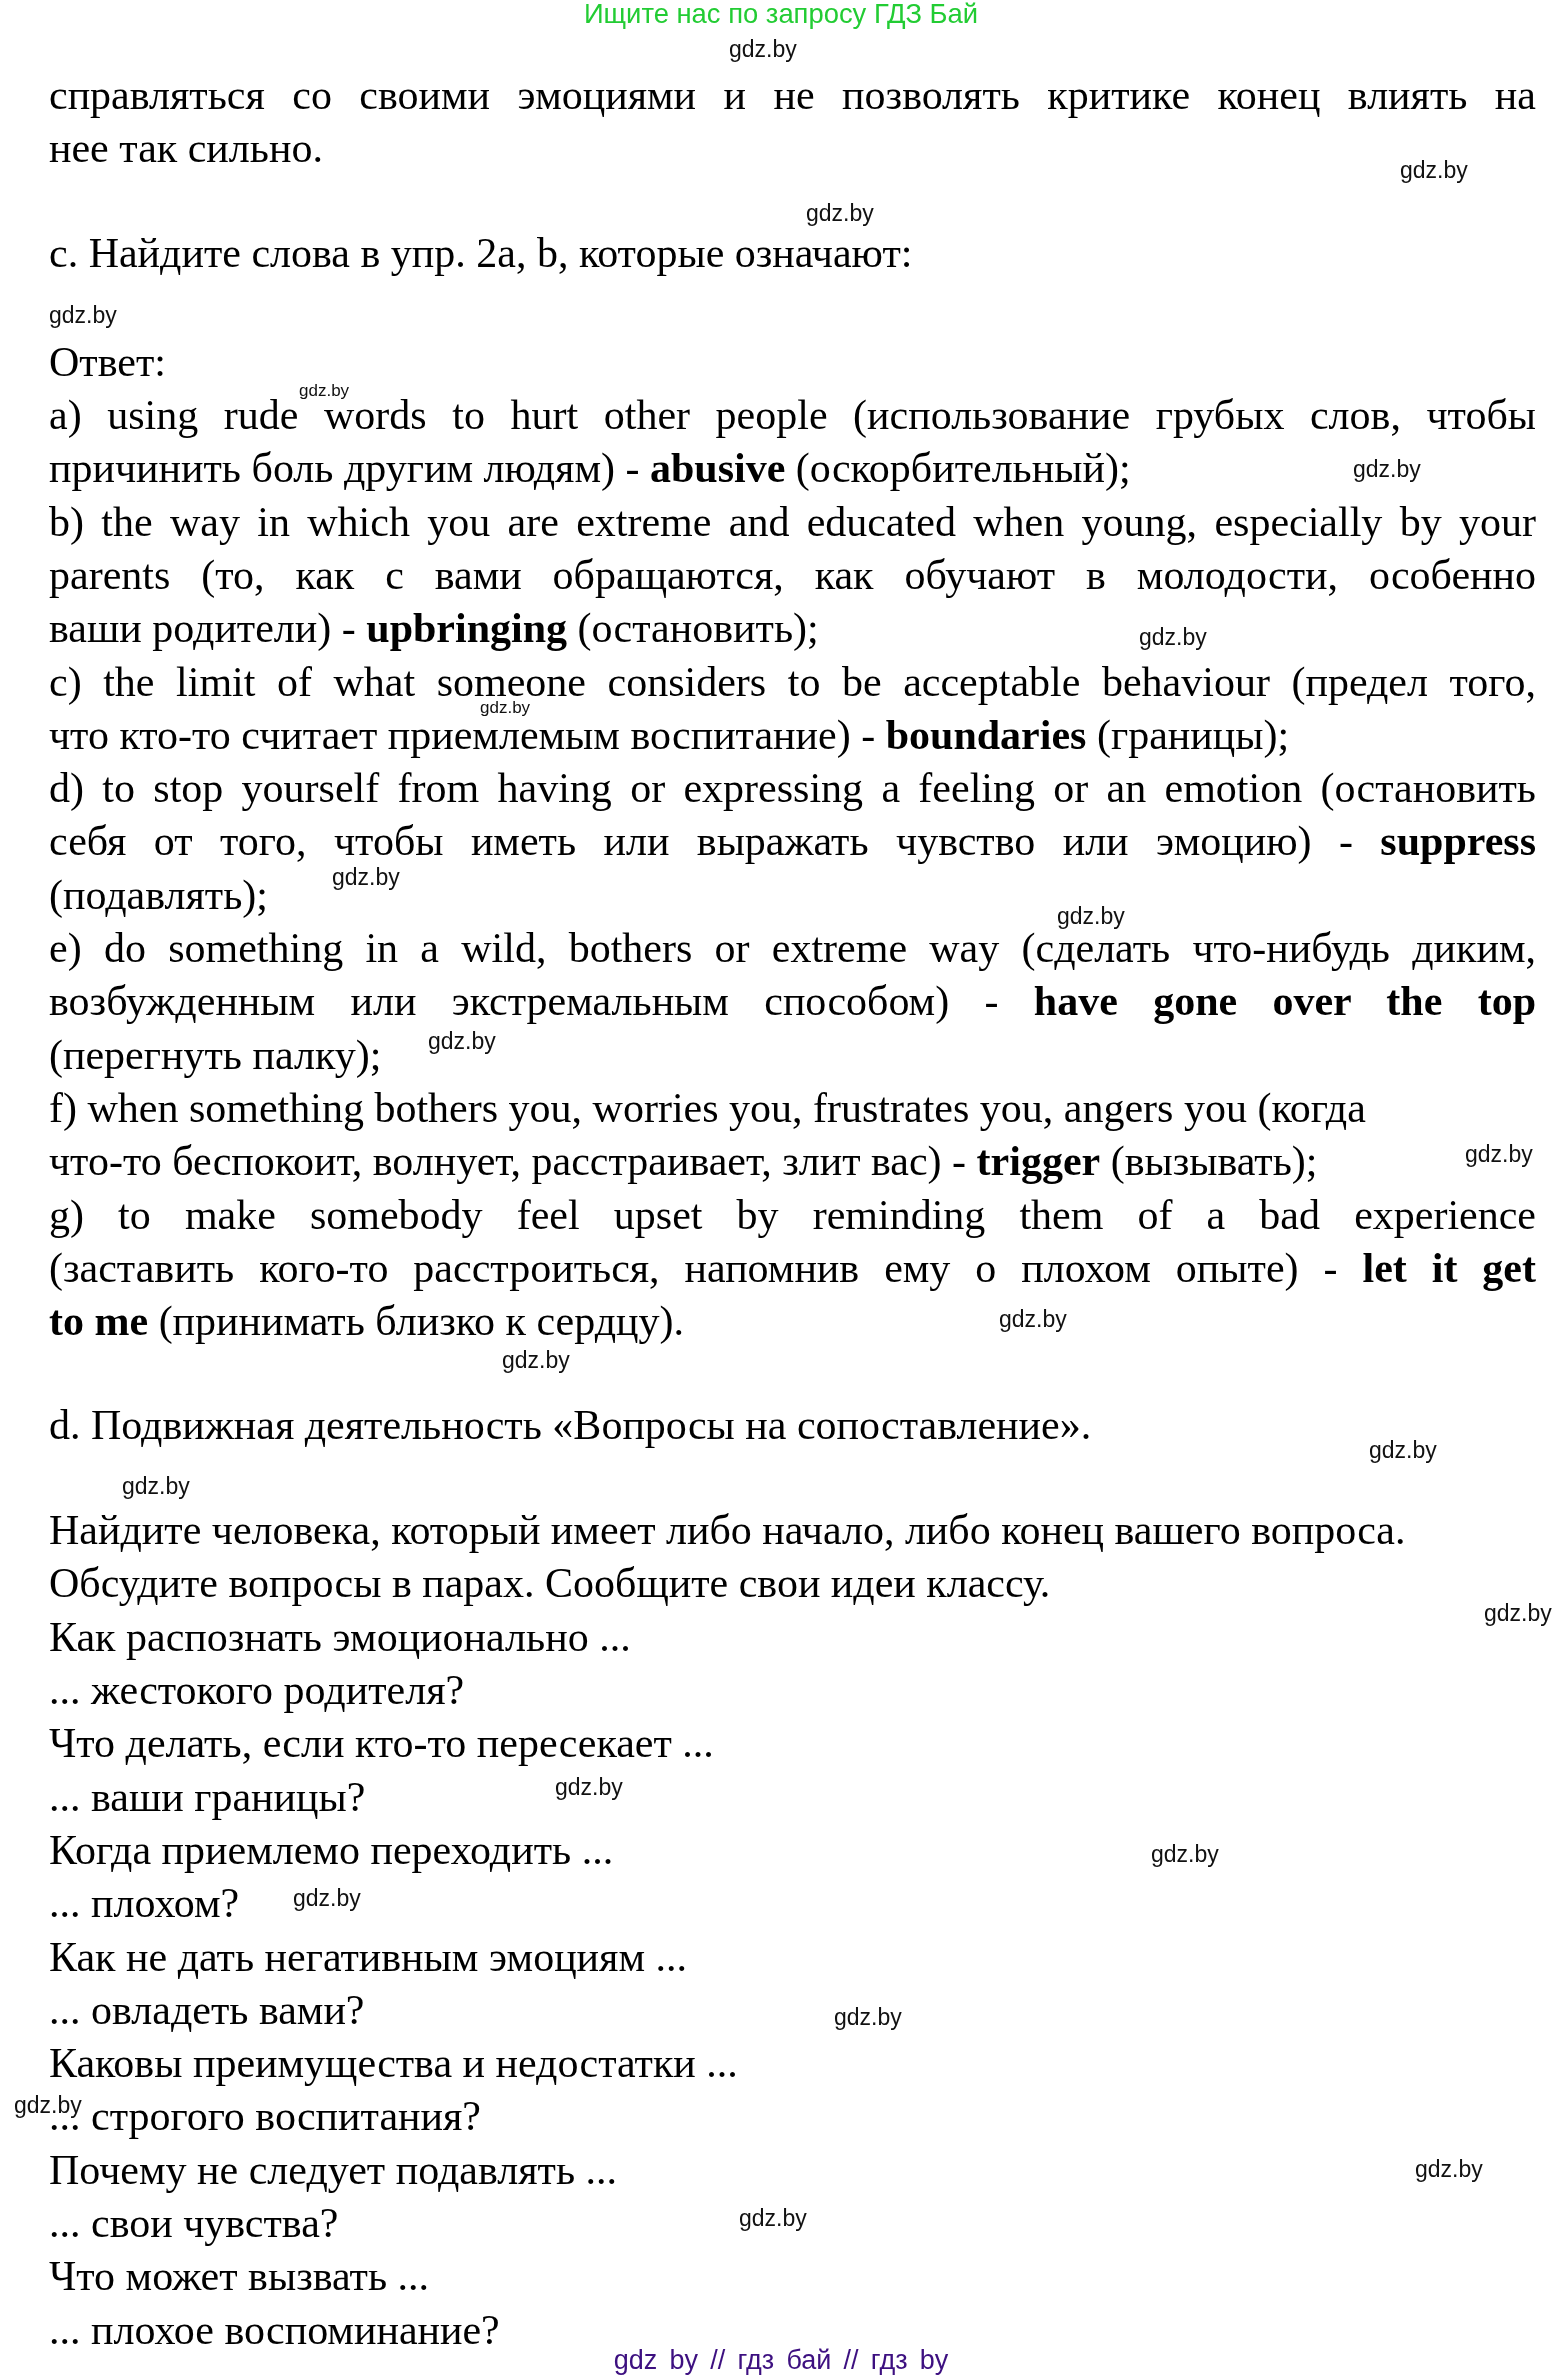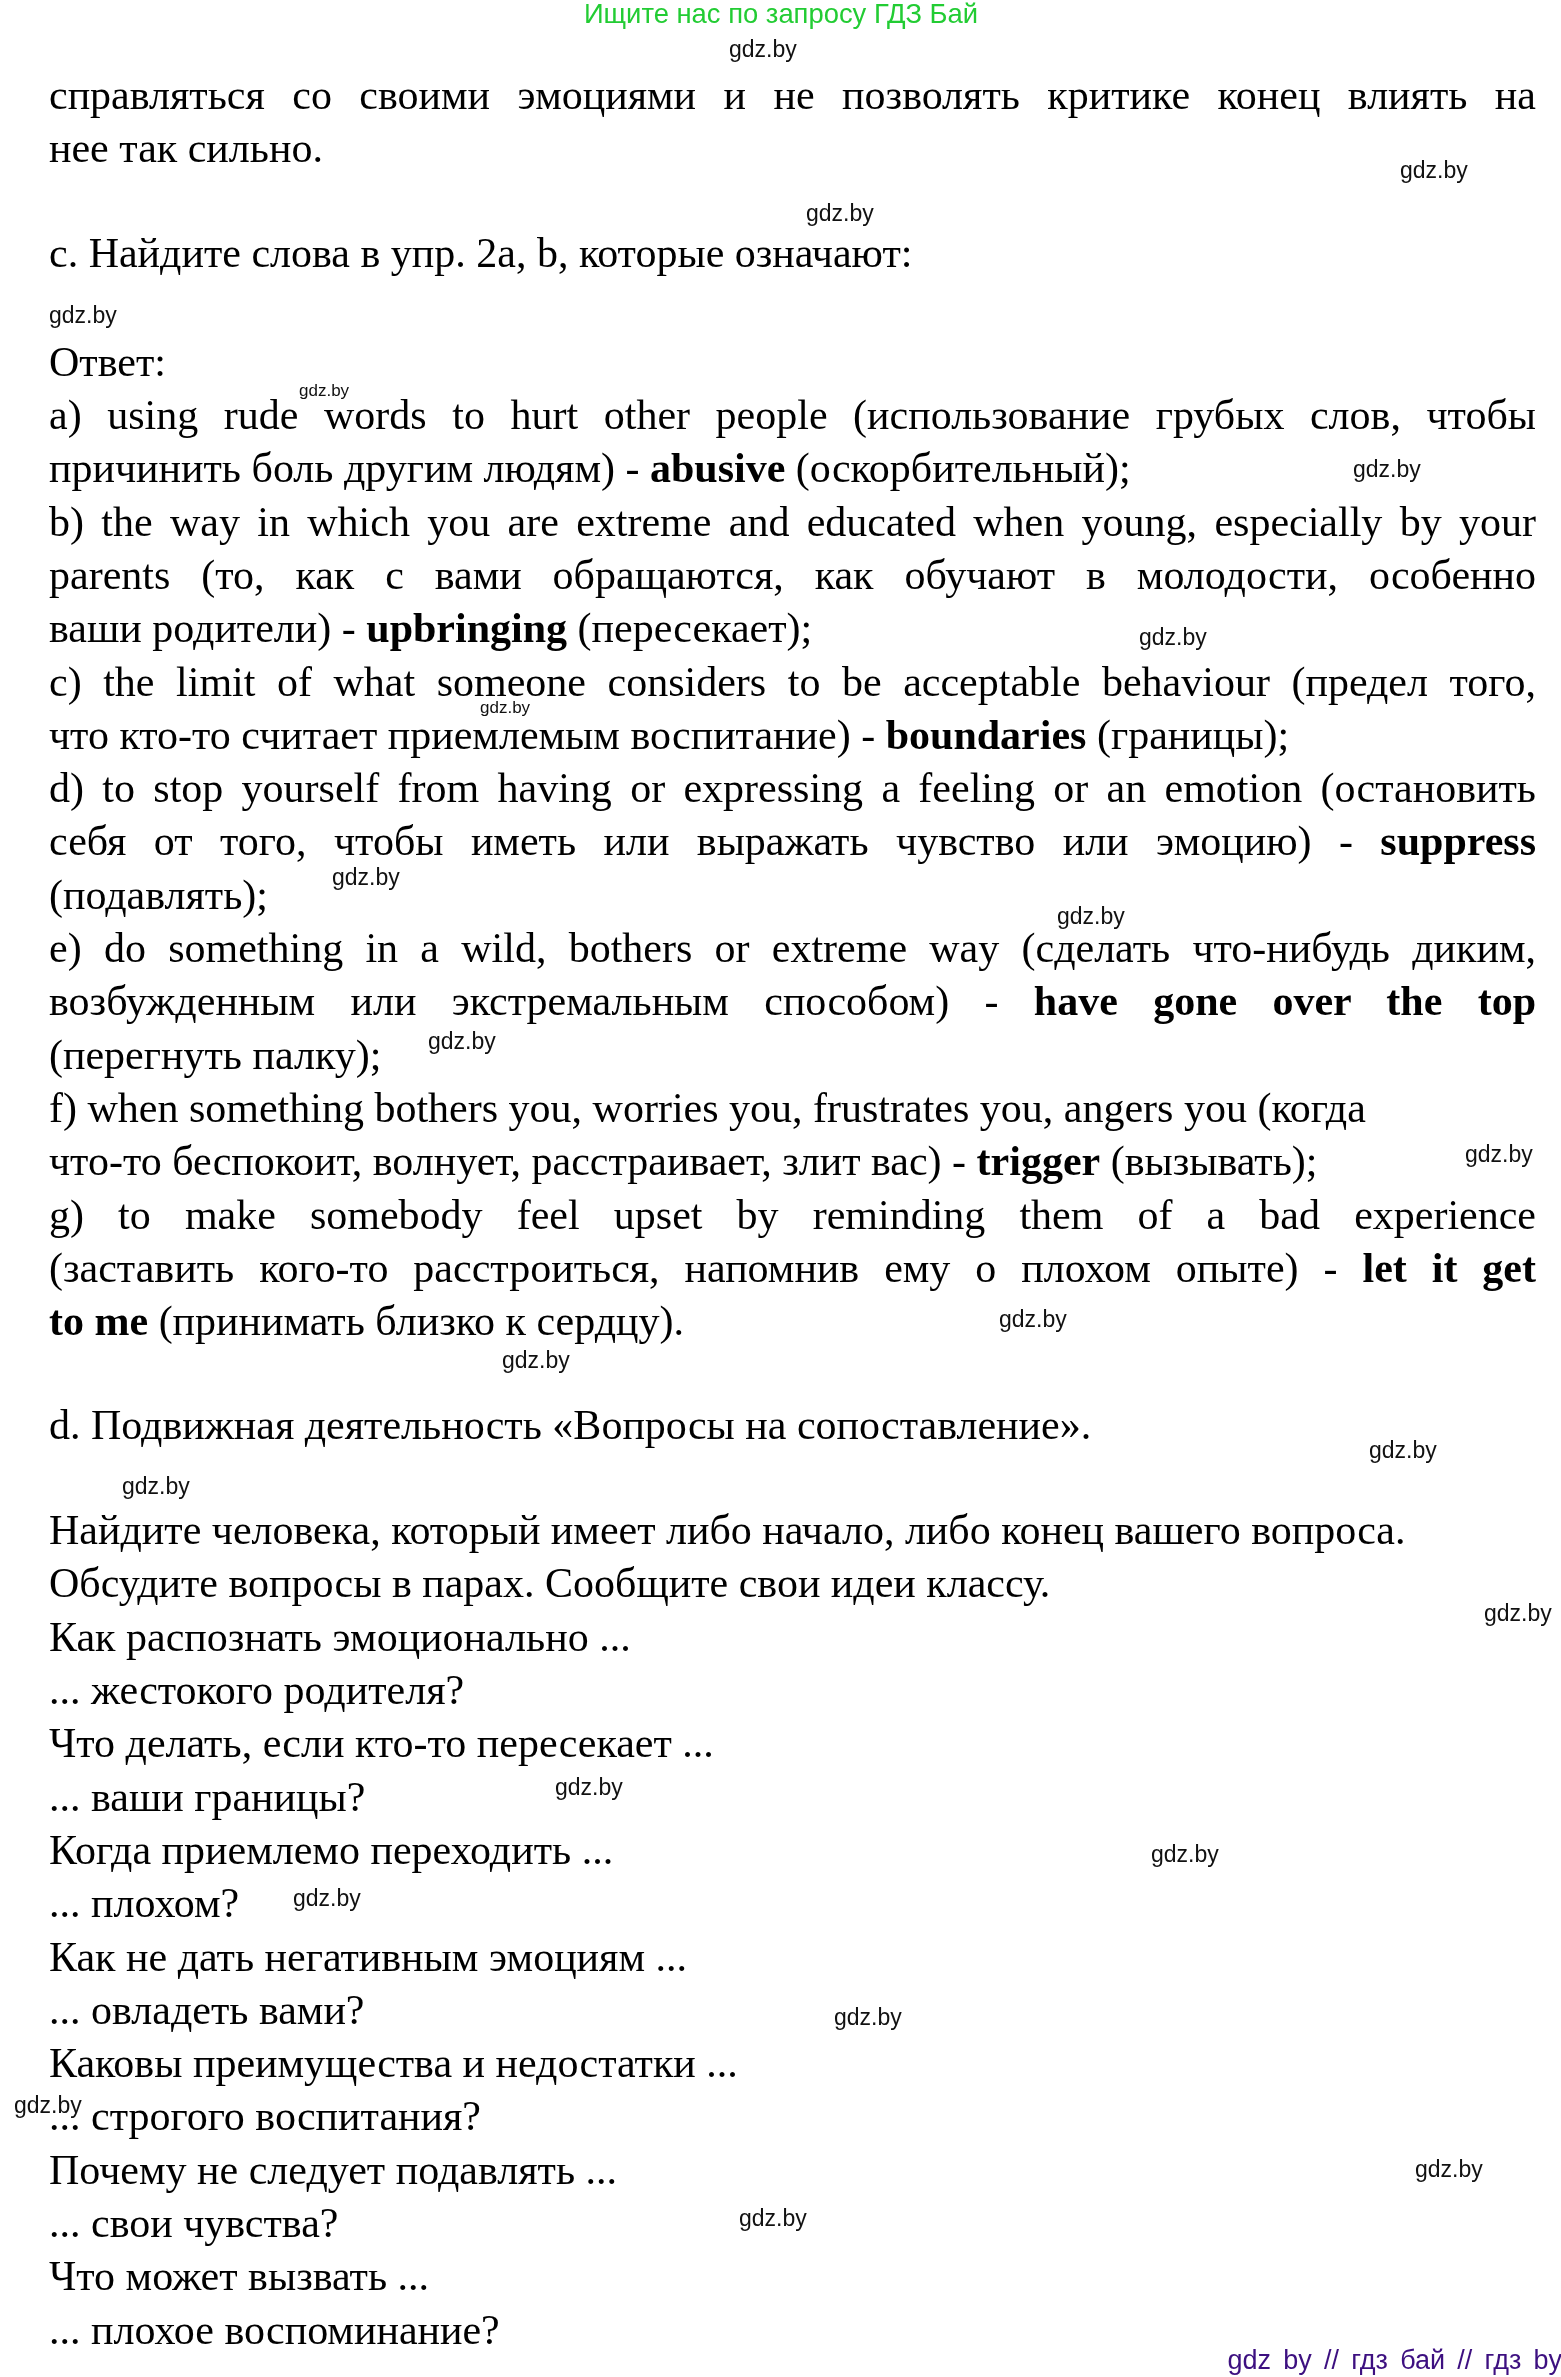--- a/index.html
+++ b/index.html
@@ -1,20 +1,20 @@
 <!DOCTYPE html>
 <html style="font-size:12.5px"><head>
 <meta charset="utf-8">
 <style>
   html, body { margin:0; padding:0; background:#ffffff; }
   body { width:1562px; height:2377px; position:relative; overflow:hidden;
          font-family:"Liberation Serif", "DejaVu Serif", serif; color:#000; }
   .hdr { position:absolute; left:0; width:1562px; text-align:center; top:-1.6px;
          font-family:"Liberation Sans","DejaVu Sans",sans-serif; font-size:27.4px; }
-  .ftr { position:absolute; left:0; width:1562px; text-align:right; top:2345px;
+  .ftr { position:absolute; left:0; width:1562px; text-align:center; top:2345px;
          font-family:"Liberation Sans","DejaVu Sans",sans-serif; font-size:27px; word-spacing:4.7px; }
   .wm { position:absolute; font-family:"Liberation Sans","DejaVu Sans",sans-serif;
         font-size:23px; color:#111; white-space:nowrap; }
   .ln { position:absolute; left:49px; width:1487px; font-size:42px; line-height:53px;
         white-space:nowrap; }
   .just { text-align:justify; text-align-last:justify; white-space:normal; }
   b { font-weight:bold; }
 </style>
 </head>
 <body>
@@ -50,21 +50,21 @@
 <div class="ln" style="top:122px">нее так сильно.</div>
 
 <div class="ln" style="top:227px">с. Найдите слова в упр. 2a, b, которые означают:</div>
 <div class="ln" style="top:336px">Ответ:</div>
 
 <div class="ln just" style="top:389px">a) using rude words to hurt other people (использование грубых слов, чтобы</div>
 <div class="ln" style="top:442px"><span>причинить боль другим людям) - </span><b>abusive</b><span> (оскорбительный);</span></div>
 
 <div class="ln just" style="top:496px">b) the way in which you are extreme and educated when young, especially by your</div>
 <div class="ln just" style="top:549px">parents (то, как с вами обращаются, как обучают в молодости, особенно</div>
-<div class="ln" style="top:602px"><span>ваши родители) - </span><b>upbringing</b><span> (пересекает);</span></div>
+<div class="ln" style="top:602px"><span>ваши родители) - </span><b>upbringing</b><span> (остановить);</span></div>
 
 <div class="ln just" style="top:656px">c) the limit of what someone considers to be acceptable behaviour (предел того,</div>
 <div class="ln" style="top:709px"><span>что кто-то считает приемлемым воспитание) - </span><b>boundaries</b><span> (границы);</span></div>
 
 <div class="ln just" style="top:762px">d) to stop yourself from having or expressing a feeling or an emotion (остановить</div>
 <div class="ln just" style="top:815px"><span>себя от того, чтобы иметь или выражать чувство или эмоцию) - </span><b>suppress</b></div>
 <div class="ln" style="top:869px">(подавлять);</div>
 
 <div class="ln just" style="top:922px">e) do something in a wild, bothers or extreme way (сделать что-нибудь диким,</div>
 <div class="ln just" style="top:975px"><span>возбужденным или экстремальным способом) - </span><b>have gone over the top</b></div>

